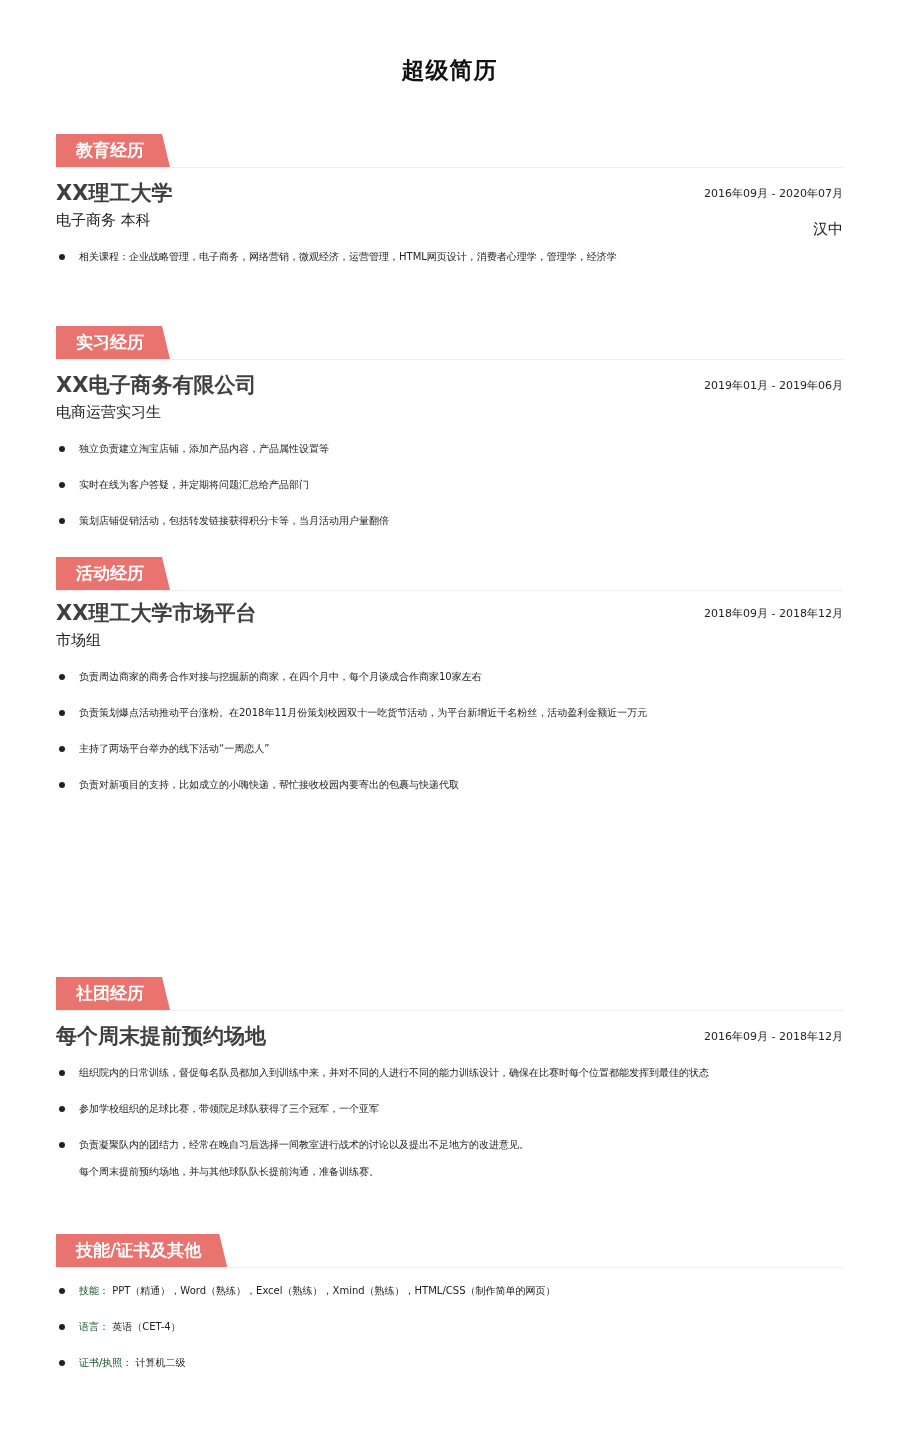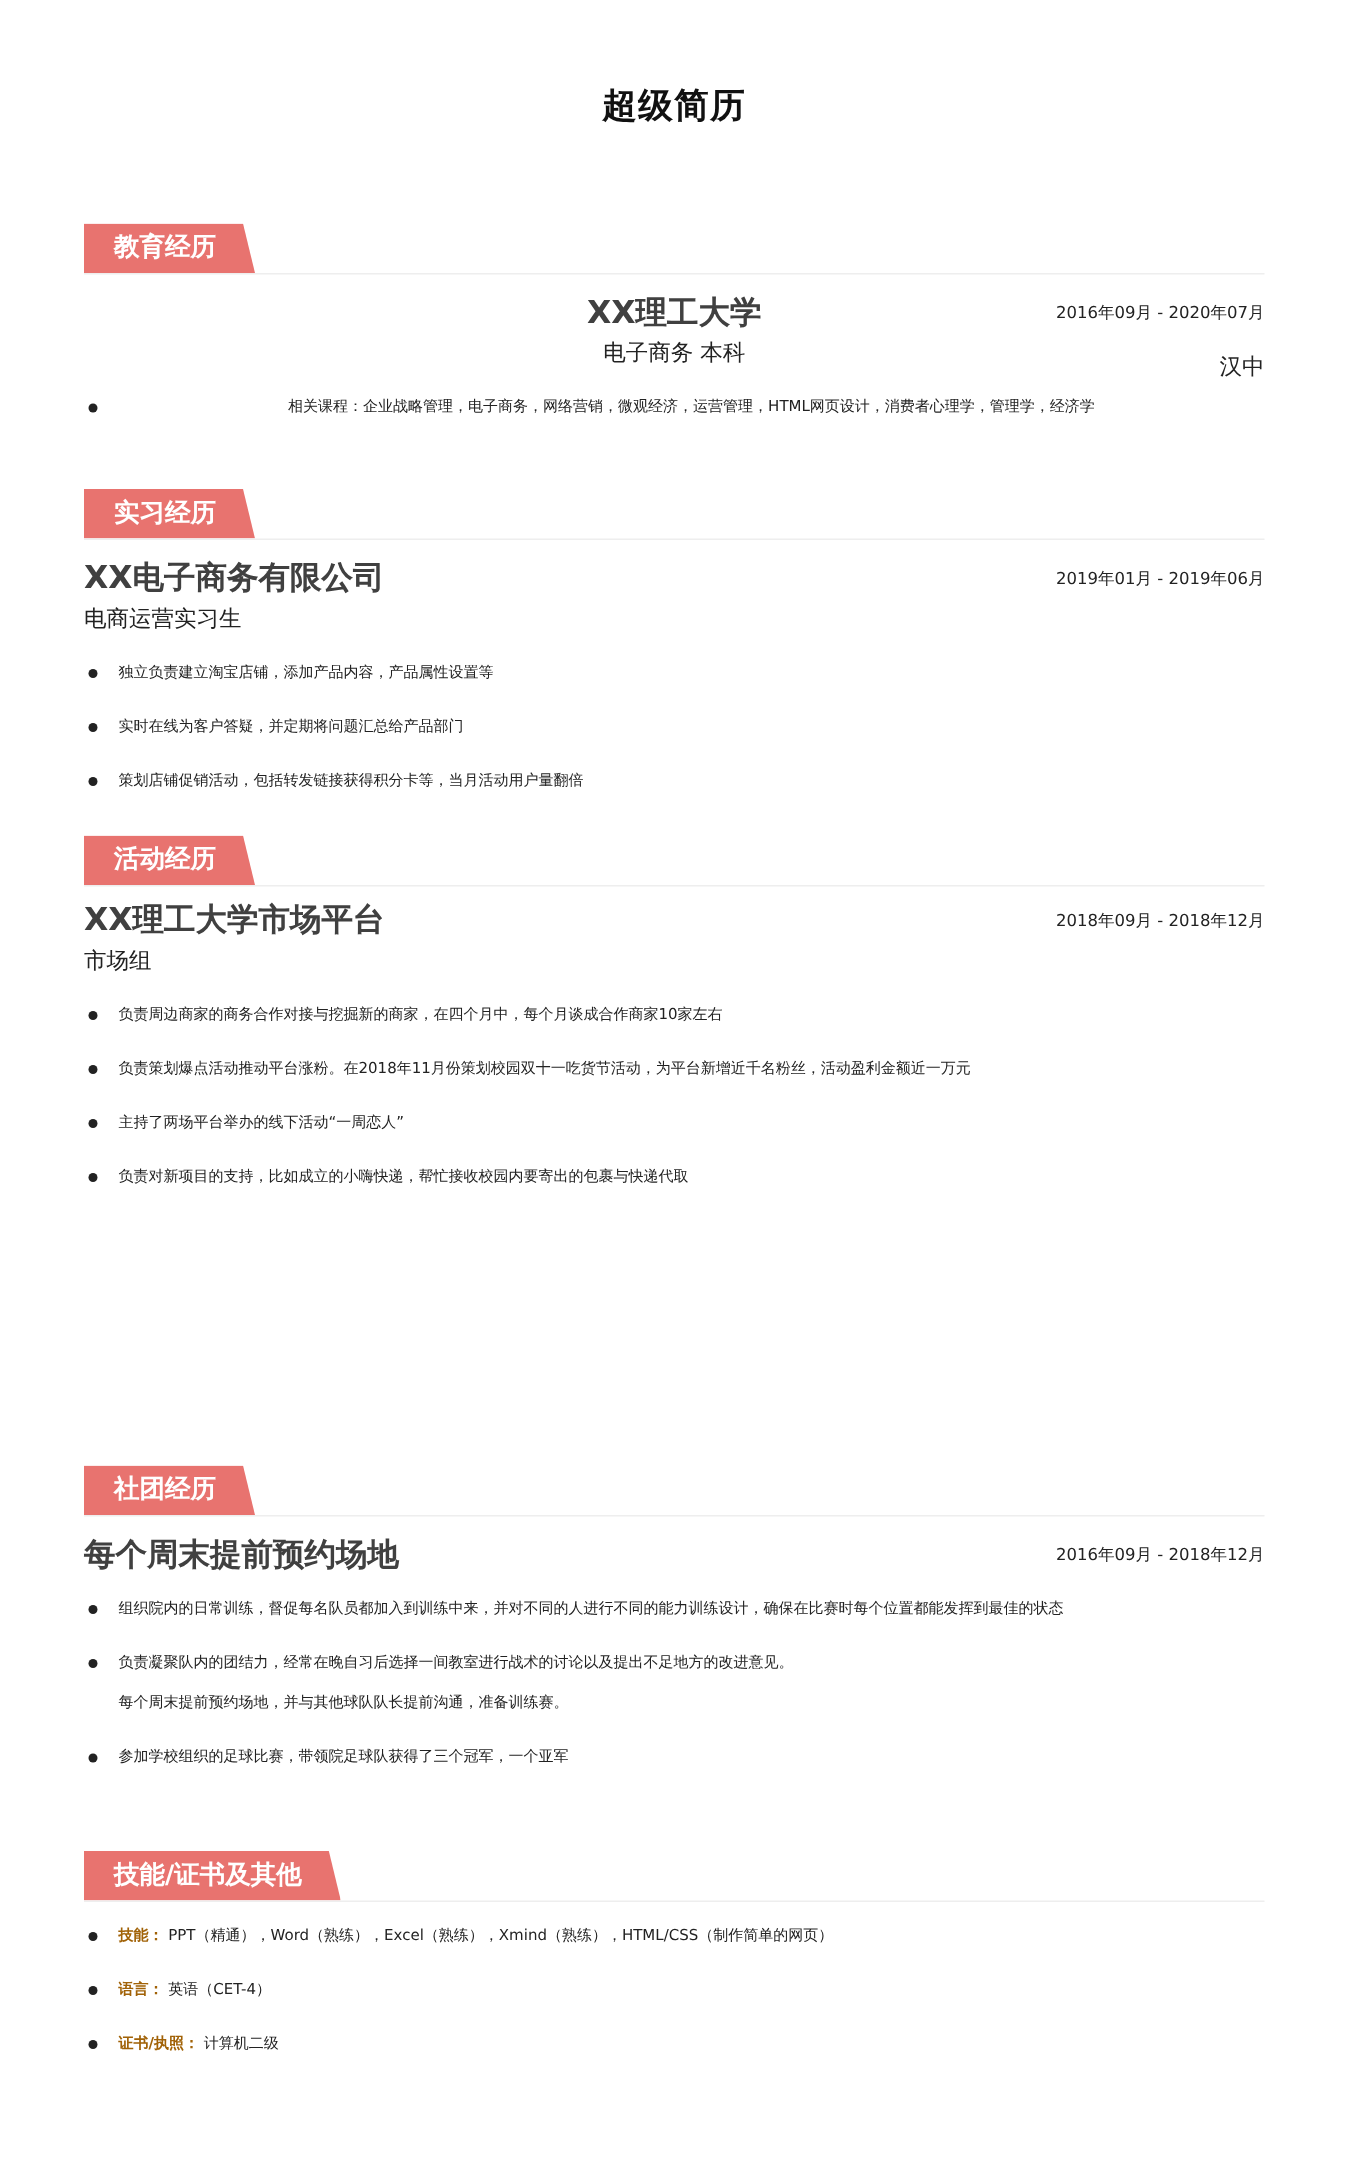--- a/index.html
+++ b/index.html
@@ -31,29 +31,29 @@
     .entry-loc { position: absolute; right: 0; top: 9px; }
     ul.bullets { list-style: none; }
     ul.bullets li {
       position: relative; padding-left: 23px; font-size: 10px;
       line-height: 27px; margin-top: 9px; color: #222;
     }
     ul.bullets li::before {
       content: ""; position: absolute; left: 3px; top: 11px;
       width: 6px; height: 6px; border-radius: 50%; background: #222;
     }
-    .b { font-weight: bold; color: #a16207; }
+    .b { font-weight: normal; color: #14532d; }
   </style>
 </head>
 <body>
 
 <div class="page">
   <div class="title">超级简历</div>
 
-  <div class="section" style="top:149px;text-align:center;">
+  <div class="section" style="top:134px;">
     <div class="sec-head">
       <div class="sec-tab">教育经历</div>
     </div>
     <div style="margin-top:12px;">
       <div class="entry-row">
         <span class="entry-name">XX理工大学</span>
         <span class="entry-date">2016年09月  - 2020年07月</span>
       </div>
       <div class="entry-sub">
         <span>电子商务 本科</span>
@@ -110,22 +110,22 @@
     <div class="sec-head">
       <div class="sec-tab">社团经历</div>
     </div>
     <div style="margin-top:12px;">
       <div class="entry-row">
         <span class="entry-name">每个周末提前预约场地</span>
         <span class="entry-date">2016年09月  - 2018年12月</span>
       </div>
       <ul class="bullets">
         <li>组织院内的日常训练，督促每名队员都加入到训练中来，并对不同的人进行不同的能力训练设计，确保在比赛时每个位置都能发挥到最佳的状态</li>
+        <li>参加学校组织的足球比赛，带领院足球队获得了三个冠军，一个亚军</li>
         <li><span>负责凝聚队内的团结力，经常在晚自习后选择一间教室进行战术的讨论以及提出不足地方的改进意见。</span><br><span>每个周末提前预约场地，并与其他球队队长提前沟通，准备训练赛。</span></li>
-        <li>参加学校组织的足球比赛，带领院足球队获得了三个冠军，一个亚军</li>
       </ul>
     </div>
   </div>
 
   <div class="section" style="top:1234px;">
     <div class="sec-head">
       <div class="sec-tab">技能/证书及其他</div>
     </div>
     <ul class="bullets" style="margin-top:3px;">
       <li><span class="b">技能：</span> <span>PPT（精通），Word（熟练），Excel（熟练），Xmind（熟练），HTML/CSS（制作简单的网页）</span></li>

